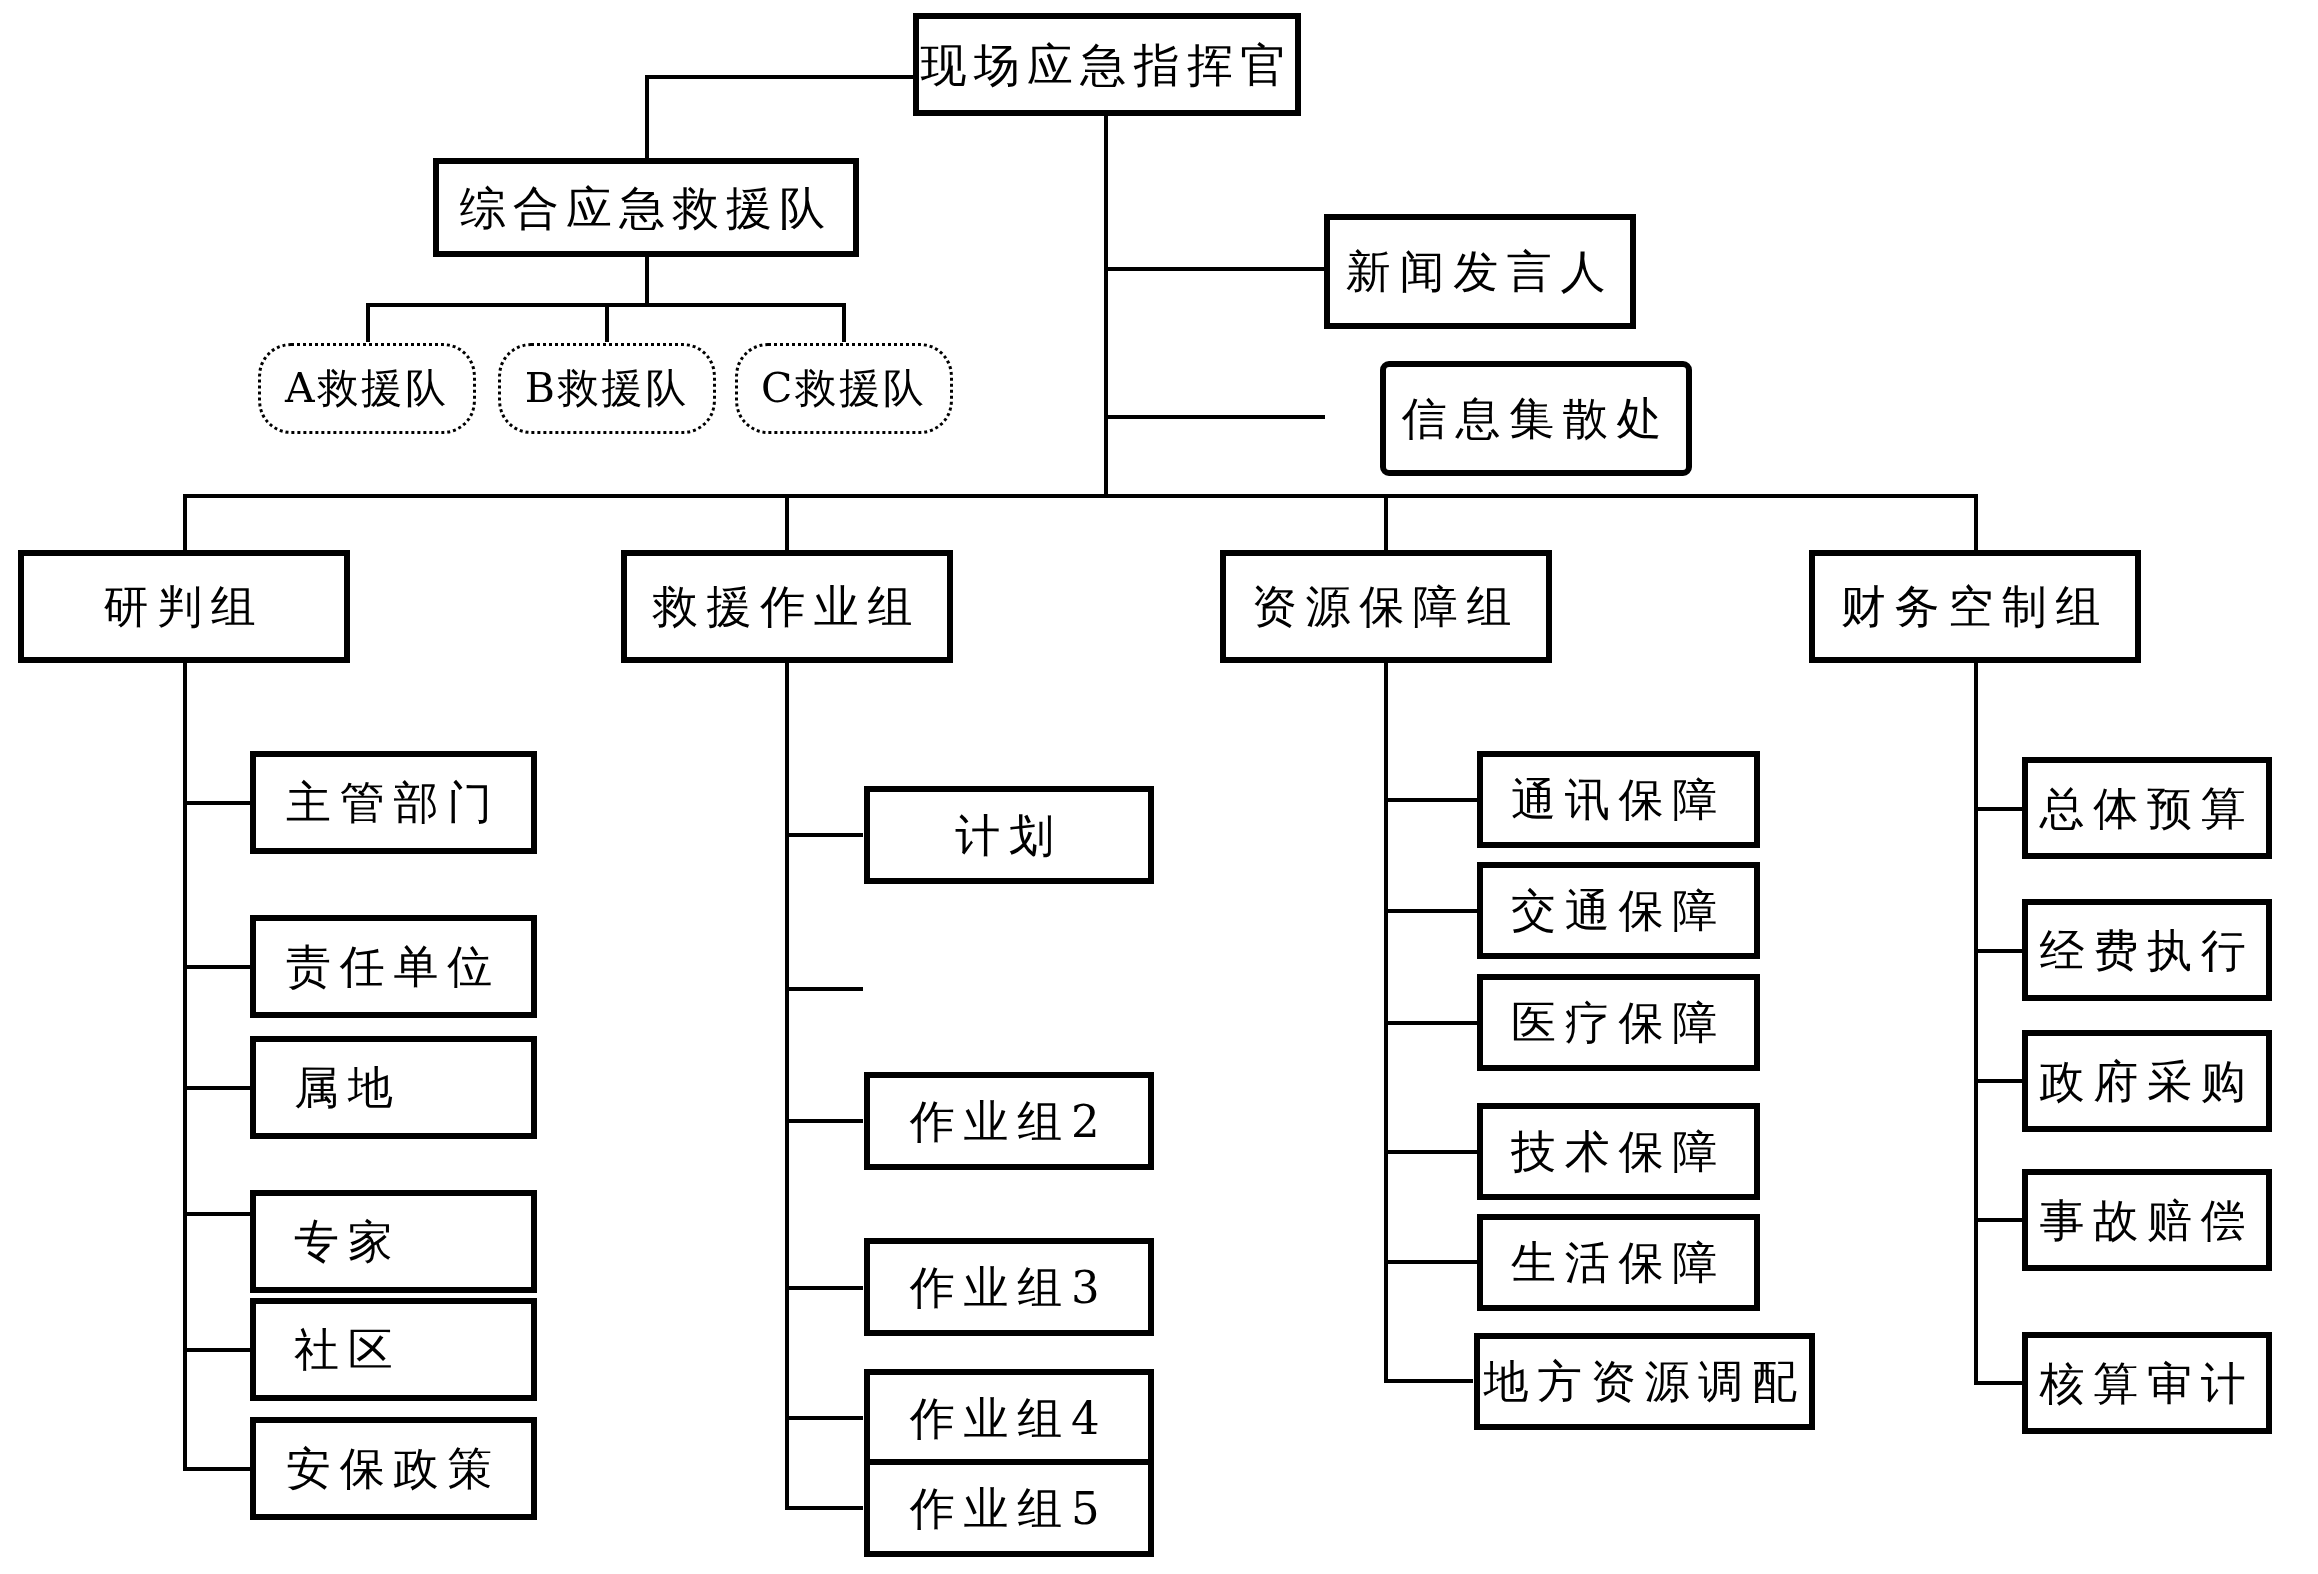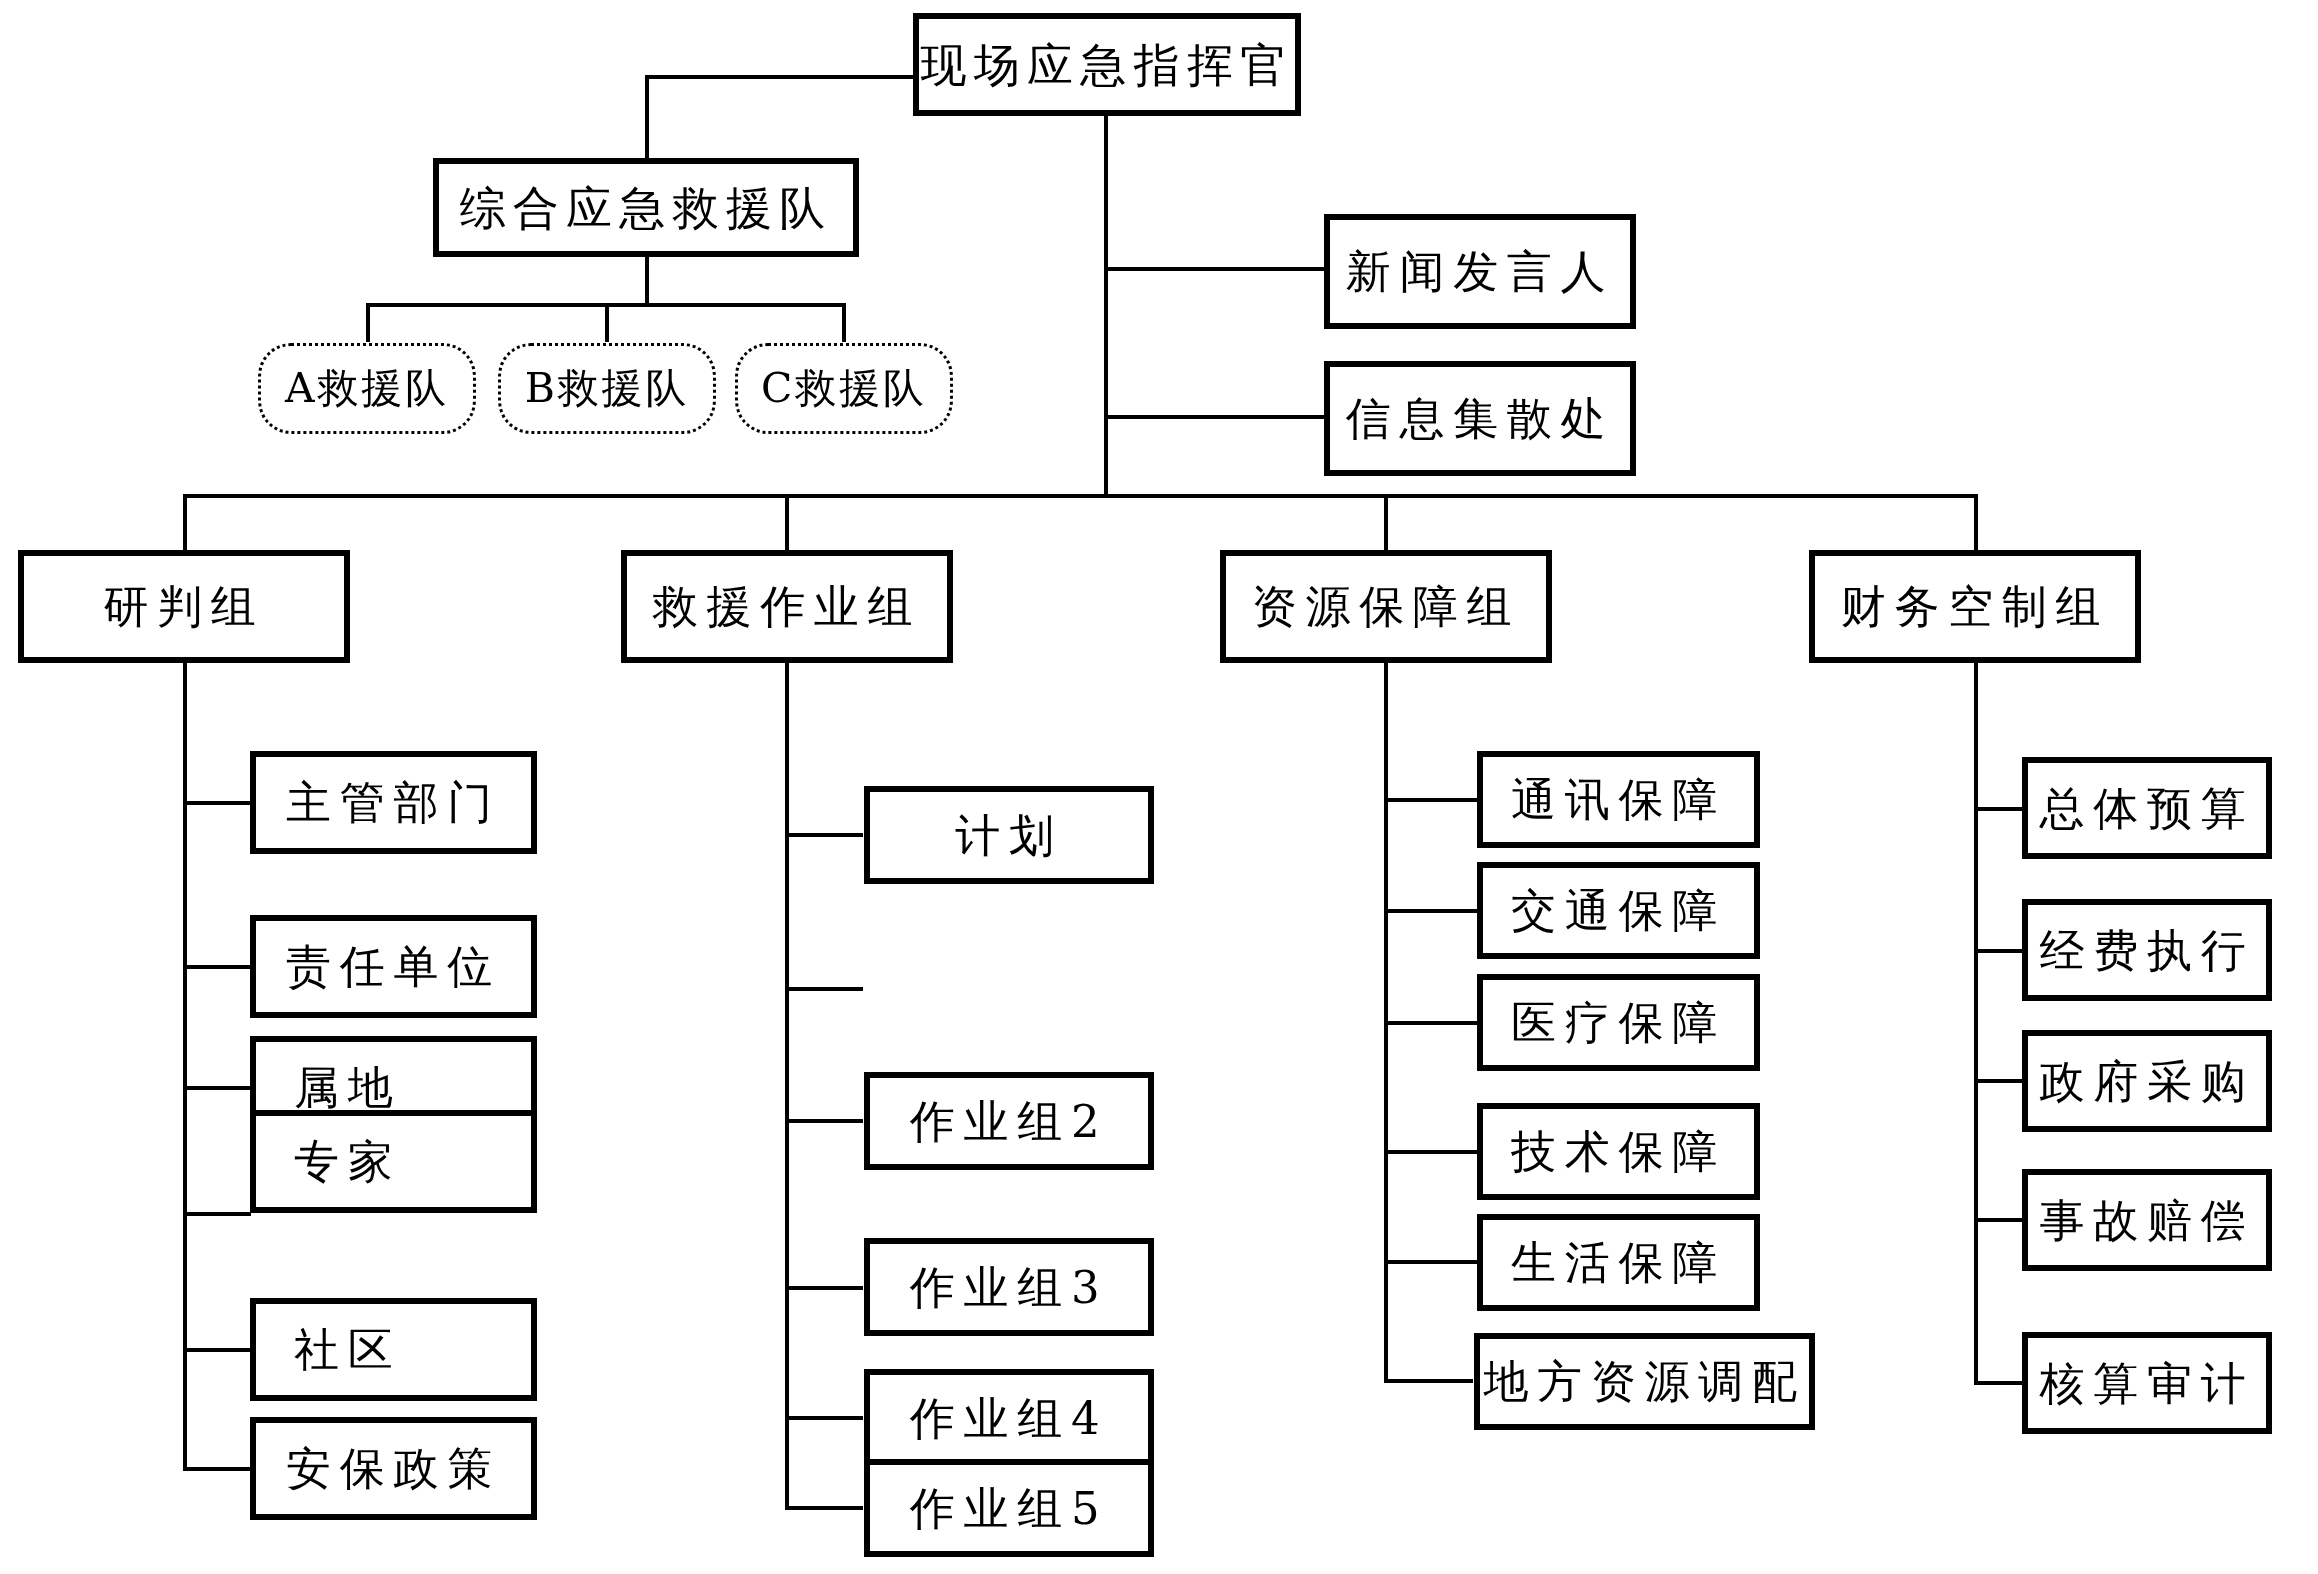--- a/index.html
+++ b/index.html
@@ -97,31 +97,31 @@
 
   <div class="box big" style="left:433px;top:158px;width:426px;height:99px;">综合应急救援队</div>
 
   <div class="box big" style="left:913px;top:13px;width:388px;height:103px;">现场应急指挥官</div>
 
   <div class="box dotted" style="left:258px;top:343px;width:218px;height:91px;">A救援队</div>
   <div class="box dotted" style="left:498px;top:343px;width:218px;height:91px;">B救援队</div>
   <div class="box dotted" style="left:735px;top:343px;width:218px;height:91px;">C救援队</div>
 
   <div class="box" style="left:1324px;top:214px;width:312px;height:115px;">新闻发言人</div>
-  <div class="box" style="left:1324px;top:361px;width:312px;height:115px;">信息集散处</div>
+  <div class="box" style="left:1380px;top:361px;width:312px;height:115px;border-radius:9px;">信息集散处</div>
 
   <div class="box" style="left:18px;top:550px;width:332px;height:113px;">研判组</div>
   <div class="box" style="left:621px;top:550px;width:332px;height:113px;">救援作业组</div>
   <div class="box" style="left:1220px;top:550px;width:332px;height:113px;">资源保障组</div>
   <div class="box" style="left:1809px;top:550px;width:332px;height:113px;">财务空制组</div>
 
   <div class="box" style="left:250px;top:751px;width:287px;height:103px;">主管部门</div>
   <div class="box" style="left:250px;top:915px;width:287px;height:103px;">责任单位</div>
   <div class="box leftpad" style="left:250px;top:1036px;width:287px;height:103px;">属地</div>
-  <div class="box leftpad" style="left:250px;top:1110px;width:287px;height:103px;">专家</div>
+  <div class="box leftpad" style="left:250px;top:1190px;width:287px;height:103px;">专家</div>
   <div class="box leftpad" style="left:250px;top:1298px;width:287px;height:103px;">社区</div>
   <div class="box" style="left:250px;top:1417px;width:287px;height:103px;">安保政策</div>
 
   <div class="box" style="left:864px;top:786px;width:290px;height:98px;">计划</div>
   <div class="box" style="left:864px;top:1072px;width:290px;height:98px;">作业组2</div>
   <div class="box" style="left:864px;top:1238px;width:290px;height:98px;">作业组3</div>
   <div class="box" style="left:864px;top:1369px;width:290px;height:98px;">作业组4</div>
   <div class="box" style="left:864px;top:1459px;width:290px;height:98px;">作业组5</div>
 
   <div class="box" style="left:1477px;top:751px;width:283px;height:97px;">通讯保障</div>

